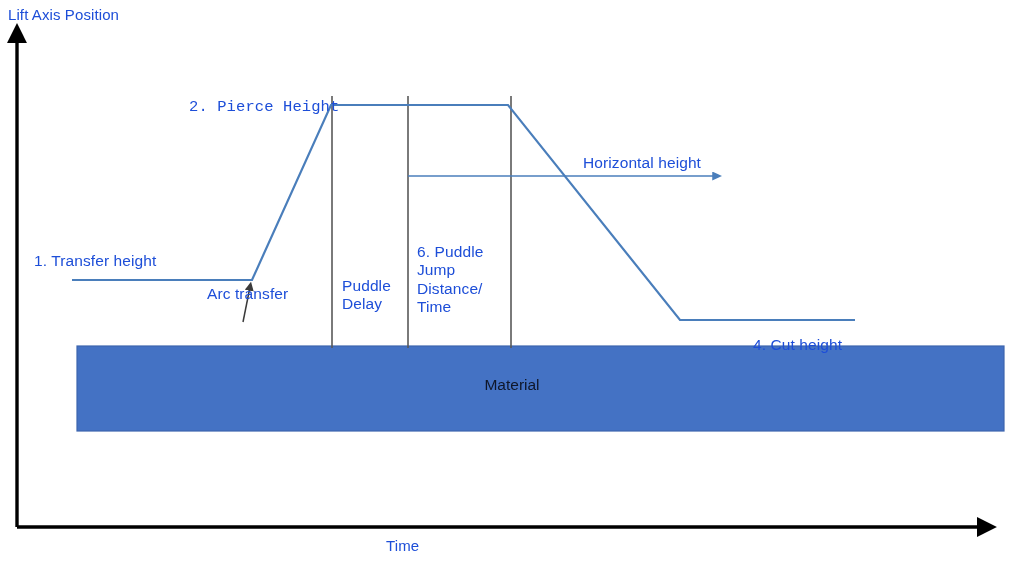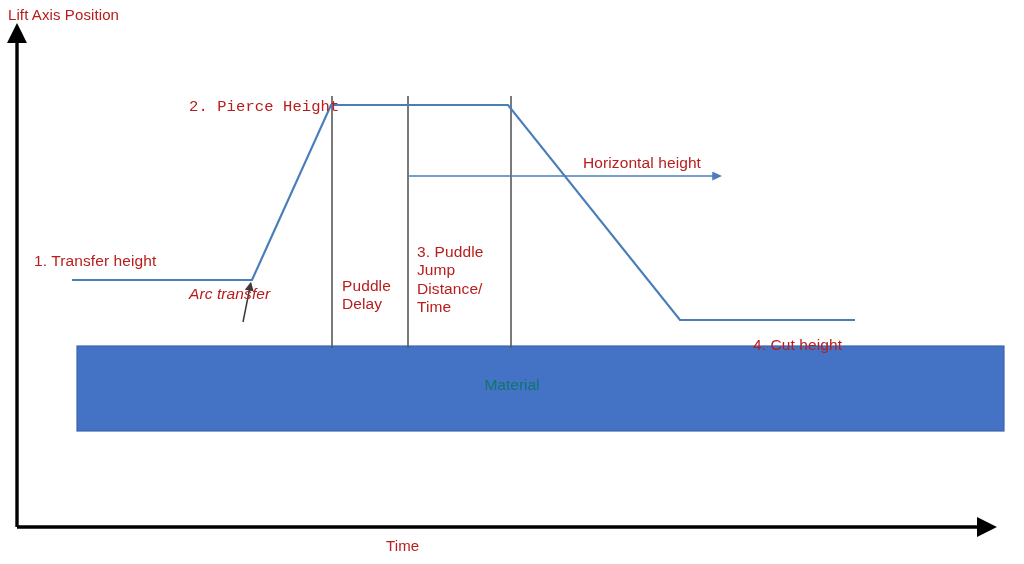--- a/index.html
+++ b/index.html
@@ -22,40 +22,40 @@
     position: absolute;
     left: 0;
     top: 0;
     width: 1024px;
     height: 564px;
   }
   .lbl {
     position: absolute;
     white-space: pre;
     line-height: 1.18;
-    color: #b91c1c;
+    color: #1d4ed8;
     font-size: 15.5px;
     letter-spacing: 0.1px;
   }
   .lbl-axis-y { left: 8px;  top: 6px;   font-size: 15px; }
   .lbl-axis-x { left: 386px; top: 537px; font-size: 15px; }
   .lbl-pierce-height { left: 189px; top: 98px; font-family: Liberation Mono, monospace; }
   .lbl-transfer-height { left: 34px; top: 252px; }
-  .lbl-arc-transfer { left: 189px; top: 285px; font-style: italic; }
+  .lbl-arc-transfer { left: 207px; top: 285px; }
   .lbl-pierce-delay { left: 342px; top: 277px; }
   .lbl-puddle-jump { left: 417px; top: 243px; }
   .lbl-horizontal-motion { left: 583px; top: 154px; }
   .lbl-cut-height { left: 753px; top: 299px; margin-top: 37px; }
   .material-label {
     position: absolute;
     left: 0;
     right: 0;
     top: 376px;
     text-align: center;
-    color: #0f766e;
+    color: #0f172a;
     font-size: 15.5px;
   }
 </style>
 </head>
 <body>
 
 <div id="canvas">
 
   <svg id="diagram-svg" viewBox="0 0 1024 564">
     <defs>
@@ -93,21 +93,21 @@
 
   <div class="lbl lbl-pierce-height">2. Pierce Height</div>
 
   <div class="lbl lbl-transfer-height">1. Transfer height</div>
 
   <div class="lbl lbl-arc-transfer">Arc transfer</div>
 
   <div class="lbl lbl-pierce-delay">Puddle
 Delay</div>
 
-  <div class="lbl lbl-puddle-jump">3. Puddle
+  <div class="lbl lbl-puddle-jump">6. Puddle
 Jump
 Distance/
 Time</div>
 
   <div class="lbl lbl-horizontal-motion">Horizontal height</div>
 
   <div class="lbl lbl-cut-height">4. Cut height</div>
 
   <div class="material-label">Material</div>
 

